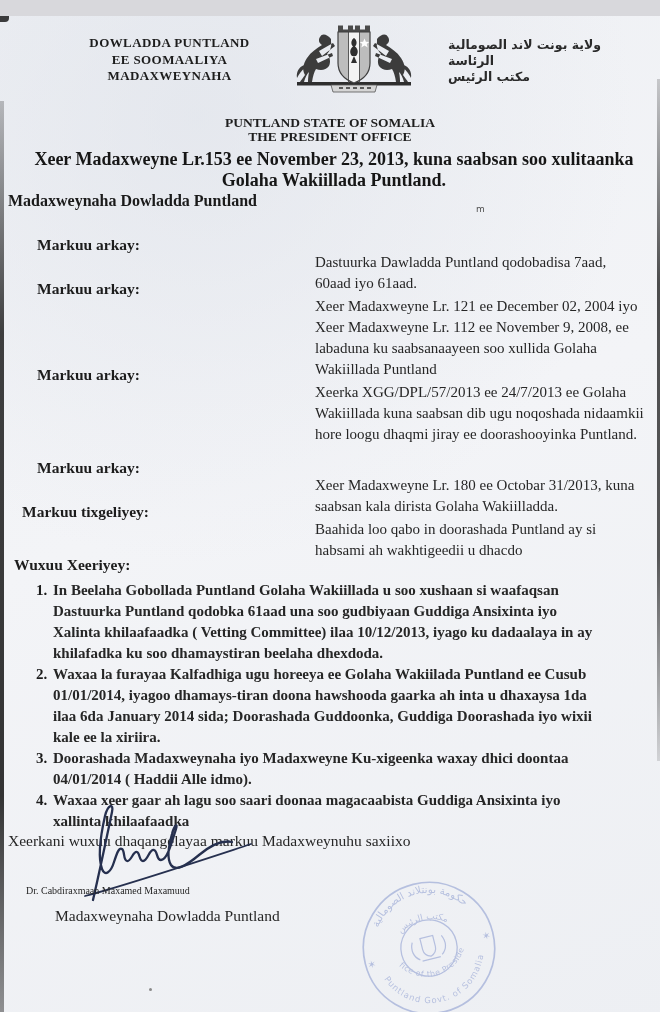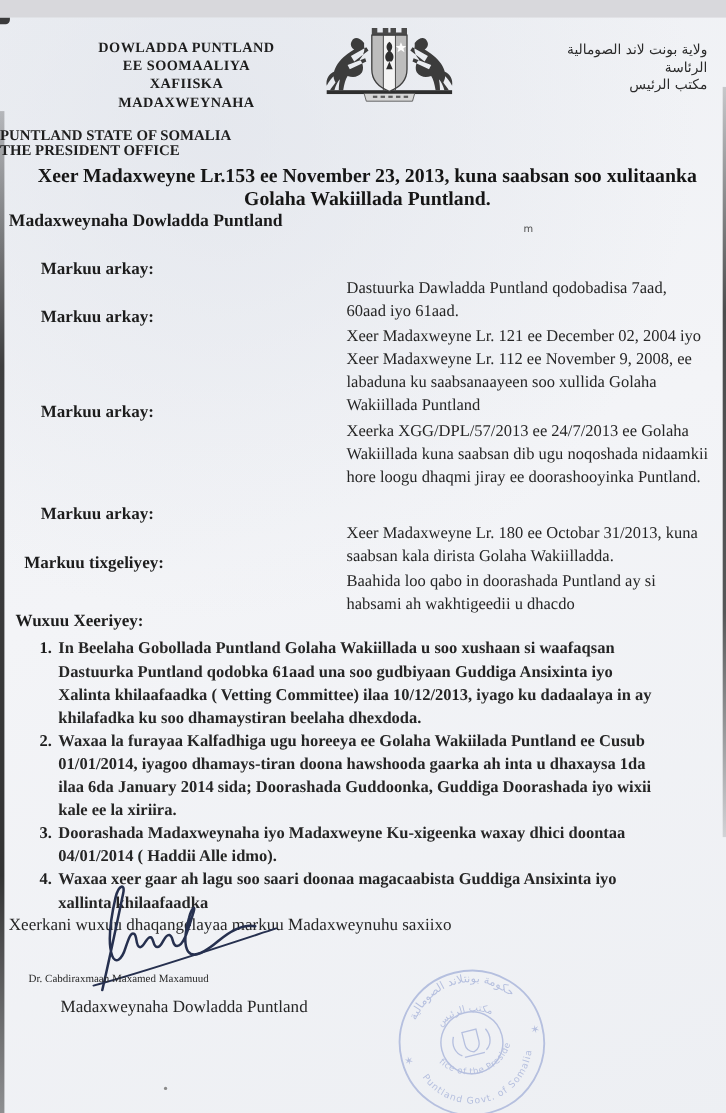--- a/index.html
+++ b/index.html
@@ -11,25 +11,25 @@
     background:
       radial-gradient(120% 80% at 30% 10%, rgba(220,224,232,0.55) 0%, rgba(0,0,0,0) 55%),
       linear-gradient(160deg,#eef0f4 0%,#f3f4f7 45%,#edeff3 100%);
     font-family:"Liberation Serif", serif;
     color:#242424;
   }
   .abs{position:absolute;}
   
   .lh-left{left:62px;top:19px;width:215px;text-align:center;font-weight:bold;
     font-size:13px;line-height:16.5px;letter-spacing:.4px;color:#1d1d1d;}
-  .lh-arabic{left:448px;top:21px;width:195px;text-align:right;direction:rtl;
-    font-family:"DejaVu Sans",sans-serif;font-weight:normal;font-size:12.5px;
+  .lh-arabic{left:448px;top:21px;width:195px;text-align:left;direction:rtl;
+    font-family:"DejaVu Sans",sans-serif;font-weight:bold;font-size:12.5px;
     line-height:16px;color:#2a2a2a;}
   .emblem{left:293px;top:7px;width:122px;height:80px;}
-  .org-title{left:0;right:0;top:100px;font-weight:bold;
+  .org-title{left:0;right:0;top:100px;text-align:center;font-weight:bold;
     font-size:13.5px;line-height:13.5px;color:#1e1e1e;}
   .decree-title{left:10px;top:133px;width:648px;text-align:center;font-weight:bold;
     font-size:18px;line-height:20.5px;color:#161616;}
   .subject{left:8px;top:176px;font-weight:bold;font-size:16px;color:#1a1a1a;}
   .stray{left:476px;top:188px;font-size:9px;color:#4d4d4d;font-family:"DejaVu Sans",sans-serif;}
   
   .row{left:37px;width:606px;}
   .row .lbl{position:absolute;left:0;top:0;font-weight:bold;font-size:15.5px;color:#1c1c1c;white-space:nowrap;}
   .row .bod{position:absolute;left:278px;top:16px;width:330px;font-size:15px;line-height:21px;color:#262626;}
   .r1{top:220px;} .r2{top:264px;} .r3{top:350px;} .r4{top:443px;} .r5{top:487px;}
@@ -54,21 +54,20 @@
   .speck{left:149px;top:972px;width:3px;height:3px;border-radius:50%;background:#8a8a8a;}
 </style>
 </head>
 <body>
 
 <div class="page">
 
   <div class="abs lh-left">
     <div>DOWLADDA PUNTLAND</div>
     <div>EE SOOMAALIYA</div>
-    <div>XAFIISKA</div>
     <div>MADAXWEYNAHA</div>
   </div>
 
   <svg class="abs emblem" viewBox="0 0 122 80">
     <defs>
       <clipPath id="shieldClip">
         <path d="M45,9 L77,9 L77,40 C77,52 69,57 61,60 C53,57 45,52 45,40 Z"></path>
       </clipPath>
       <path id="horseL" d="M38,16 C34,11 29,10 27,14 C25,17 26,20 29,22 C24,25 18,29 14,35 C10,41 9,47 12,52 C10,55 8,57 7,59 L11,59 C12,55 14,51 16,49 C15,54 15,57 15,59 L19,59 C20,53 21,49 23,46 C28,48 33,47 36,43 C38,39 37,34 34,31 C37,28 39,23 38,19 Z M26,28 L40,20 L42,23 L29,33 Z M23,36 L39,30 L40,33 L25,40 Z M11,42 C6,44 3,49 4,55 C6,51 9,47 12,45 Z"></path>
     </defs>

